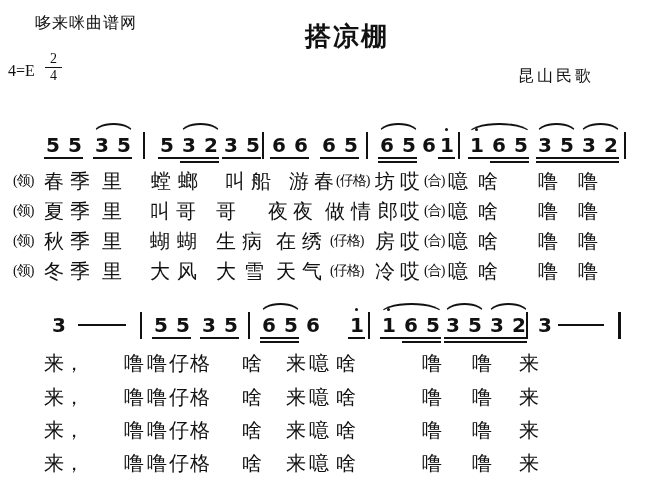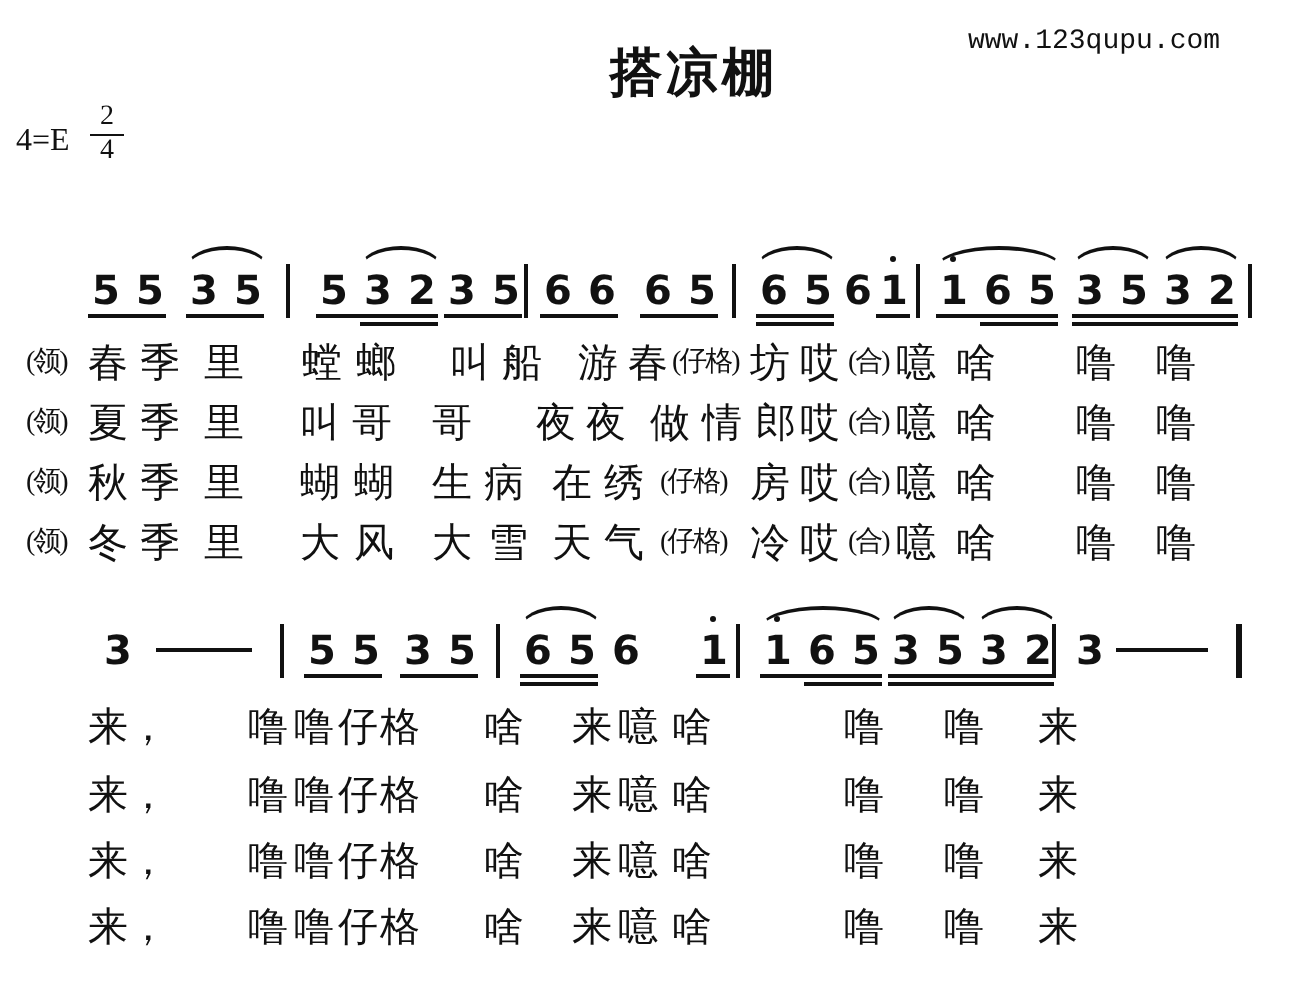--- a/index.html
+++ b/index.html
@@ -27,28 +27,29 @@
   .barline.thick{width:3px;}
   .dash{position:absolute;top:24px;height:2px;background:#111;}
   .lyric-row{position:absolute;left:0;width:650px;height:26px;}
   .lyr{position:absolute;top:0;font-size:20px;white-space:nowrap;}
   .lyr.small{font-size:14px;top:4px;letter-spacing:-1px;}
 </style>
 </head>
 <body>
 
 <div id="page">
+  <div class="site">哆来咪曲谱网</div>
   <div class="title">搭凉棚</div>
-  <div class="url">www.123qupu.com</div>
   <div class="key">4=E</div>
   <div class="timesig">
     <div class="tsn">2</div>
     <div class="tsl"></div>
     <div class="tsn">4</div>
   </div>
+  <div class="source">昆山民歌</div>
   <div id="score">
       <div class="system" style="top: 120px;">
         <div class="ngroup" style="left: 46px;">
           <div class="digit" style="left: 0px;">5</div>
           <div class="digit" style="left: 22px;">5</div>
           <div class="beam" style="left: -2px; width: 39px; top: 23px;"></div>
         </div>
         <div class="ngroup" style="left: 95px;">
           <div class="digit" style="left: 0px;">3</div>
           <div class="digit" style="left: 22px;">5</div>

